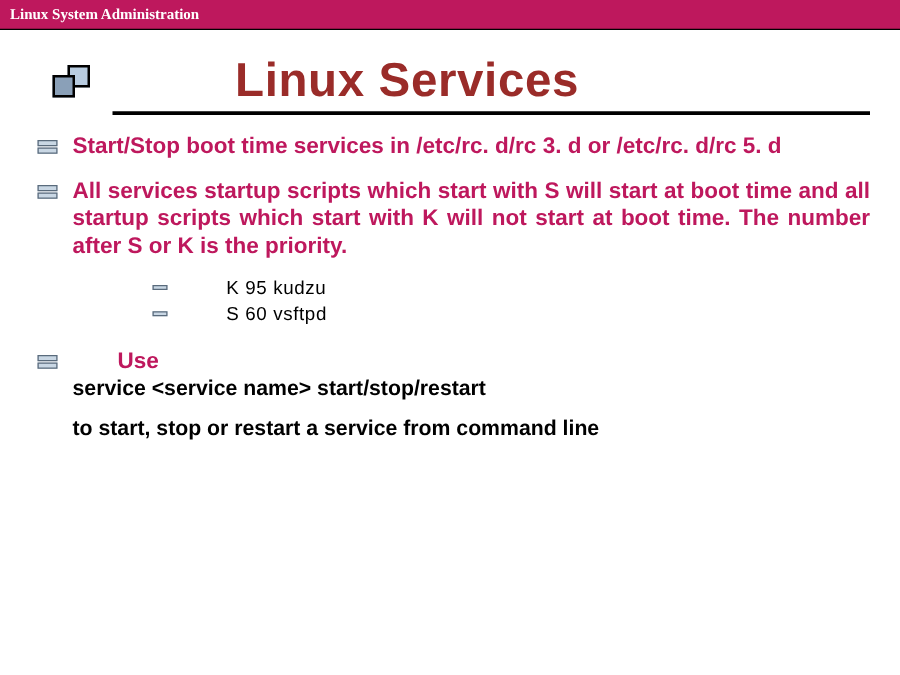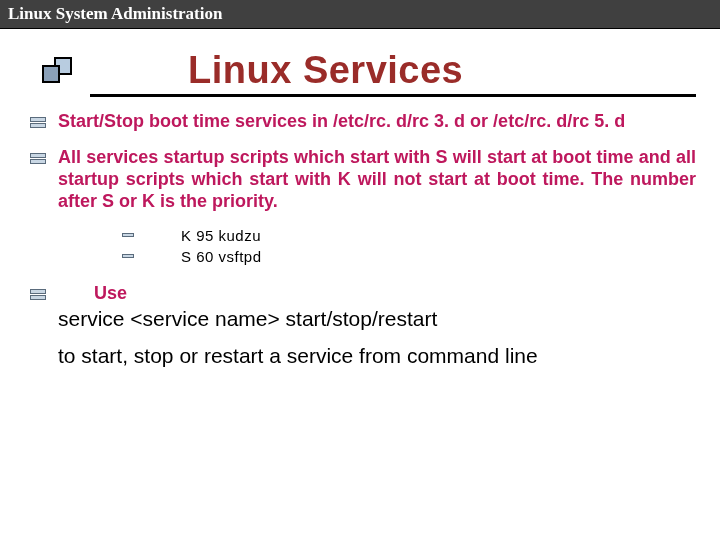--- a/index.html
+++ b/index.html
@@ -5,24 +5,24 @@
   * { margin: 0; padding: 0; box-sizing: border-box; }
   body {
     width: 720px;
     height: 540px;
     background: #ffffff;
     font-family: Arial, Helvetica, sans-serif;
     overflow: hidden;
     position: relative;
   }
   .header-bar {
-    background: #404040;
+    background: #be185d;
     color: #ffffff;
     font-family: Georgia, 'Times New Roman', serif;
-    font-size: 17px;
+    font-size: 12px;
     font-weight: bold;
     padding: 4px 8px;
     border-bottom: 1px solid #000;
   }
   .title-row {
     display: flex;
     align-items: center;
     margin-top: 20px;
     margin-bottom: 2px;
   }
@@ -107,22 +107,22 @@
     flex-shrink: 0;
   }
   .sub-text {
     font-size: 15px;
     color: #000;
     letter-spacing: 0.5px;
   }
   .use-block { margin-bottom: 0; gap: 36px; }
   .use-detail {
     margin-left: 34px;
-    font-size: 21px;
-    font-weight: normal;
+    font-size: 17px;
+    font-weight: bold;
     color: #000;
     line-height: 1.3;
     margin-bottom: 10px;
   }
 </style>
 </head>
 <body>
 
 <div class="header-bar">
   <span>Linux System Administration</span>

